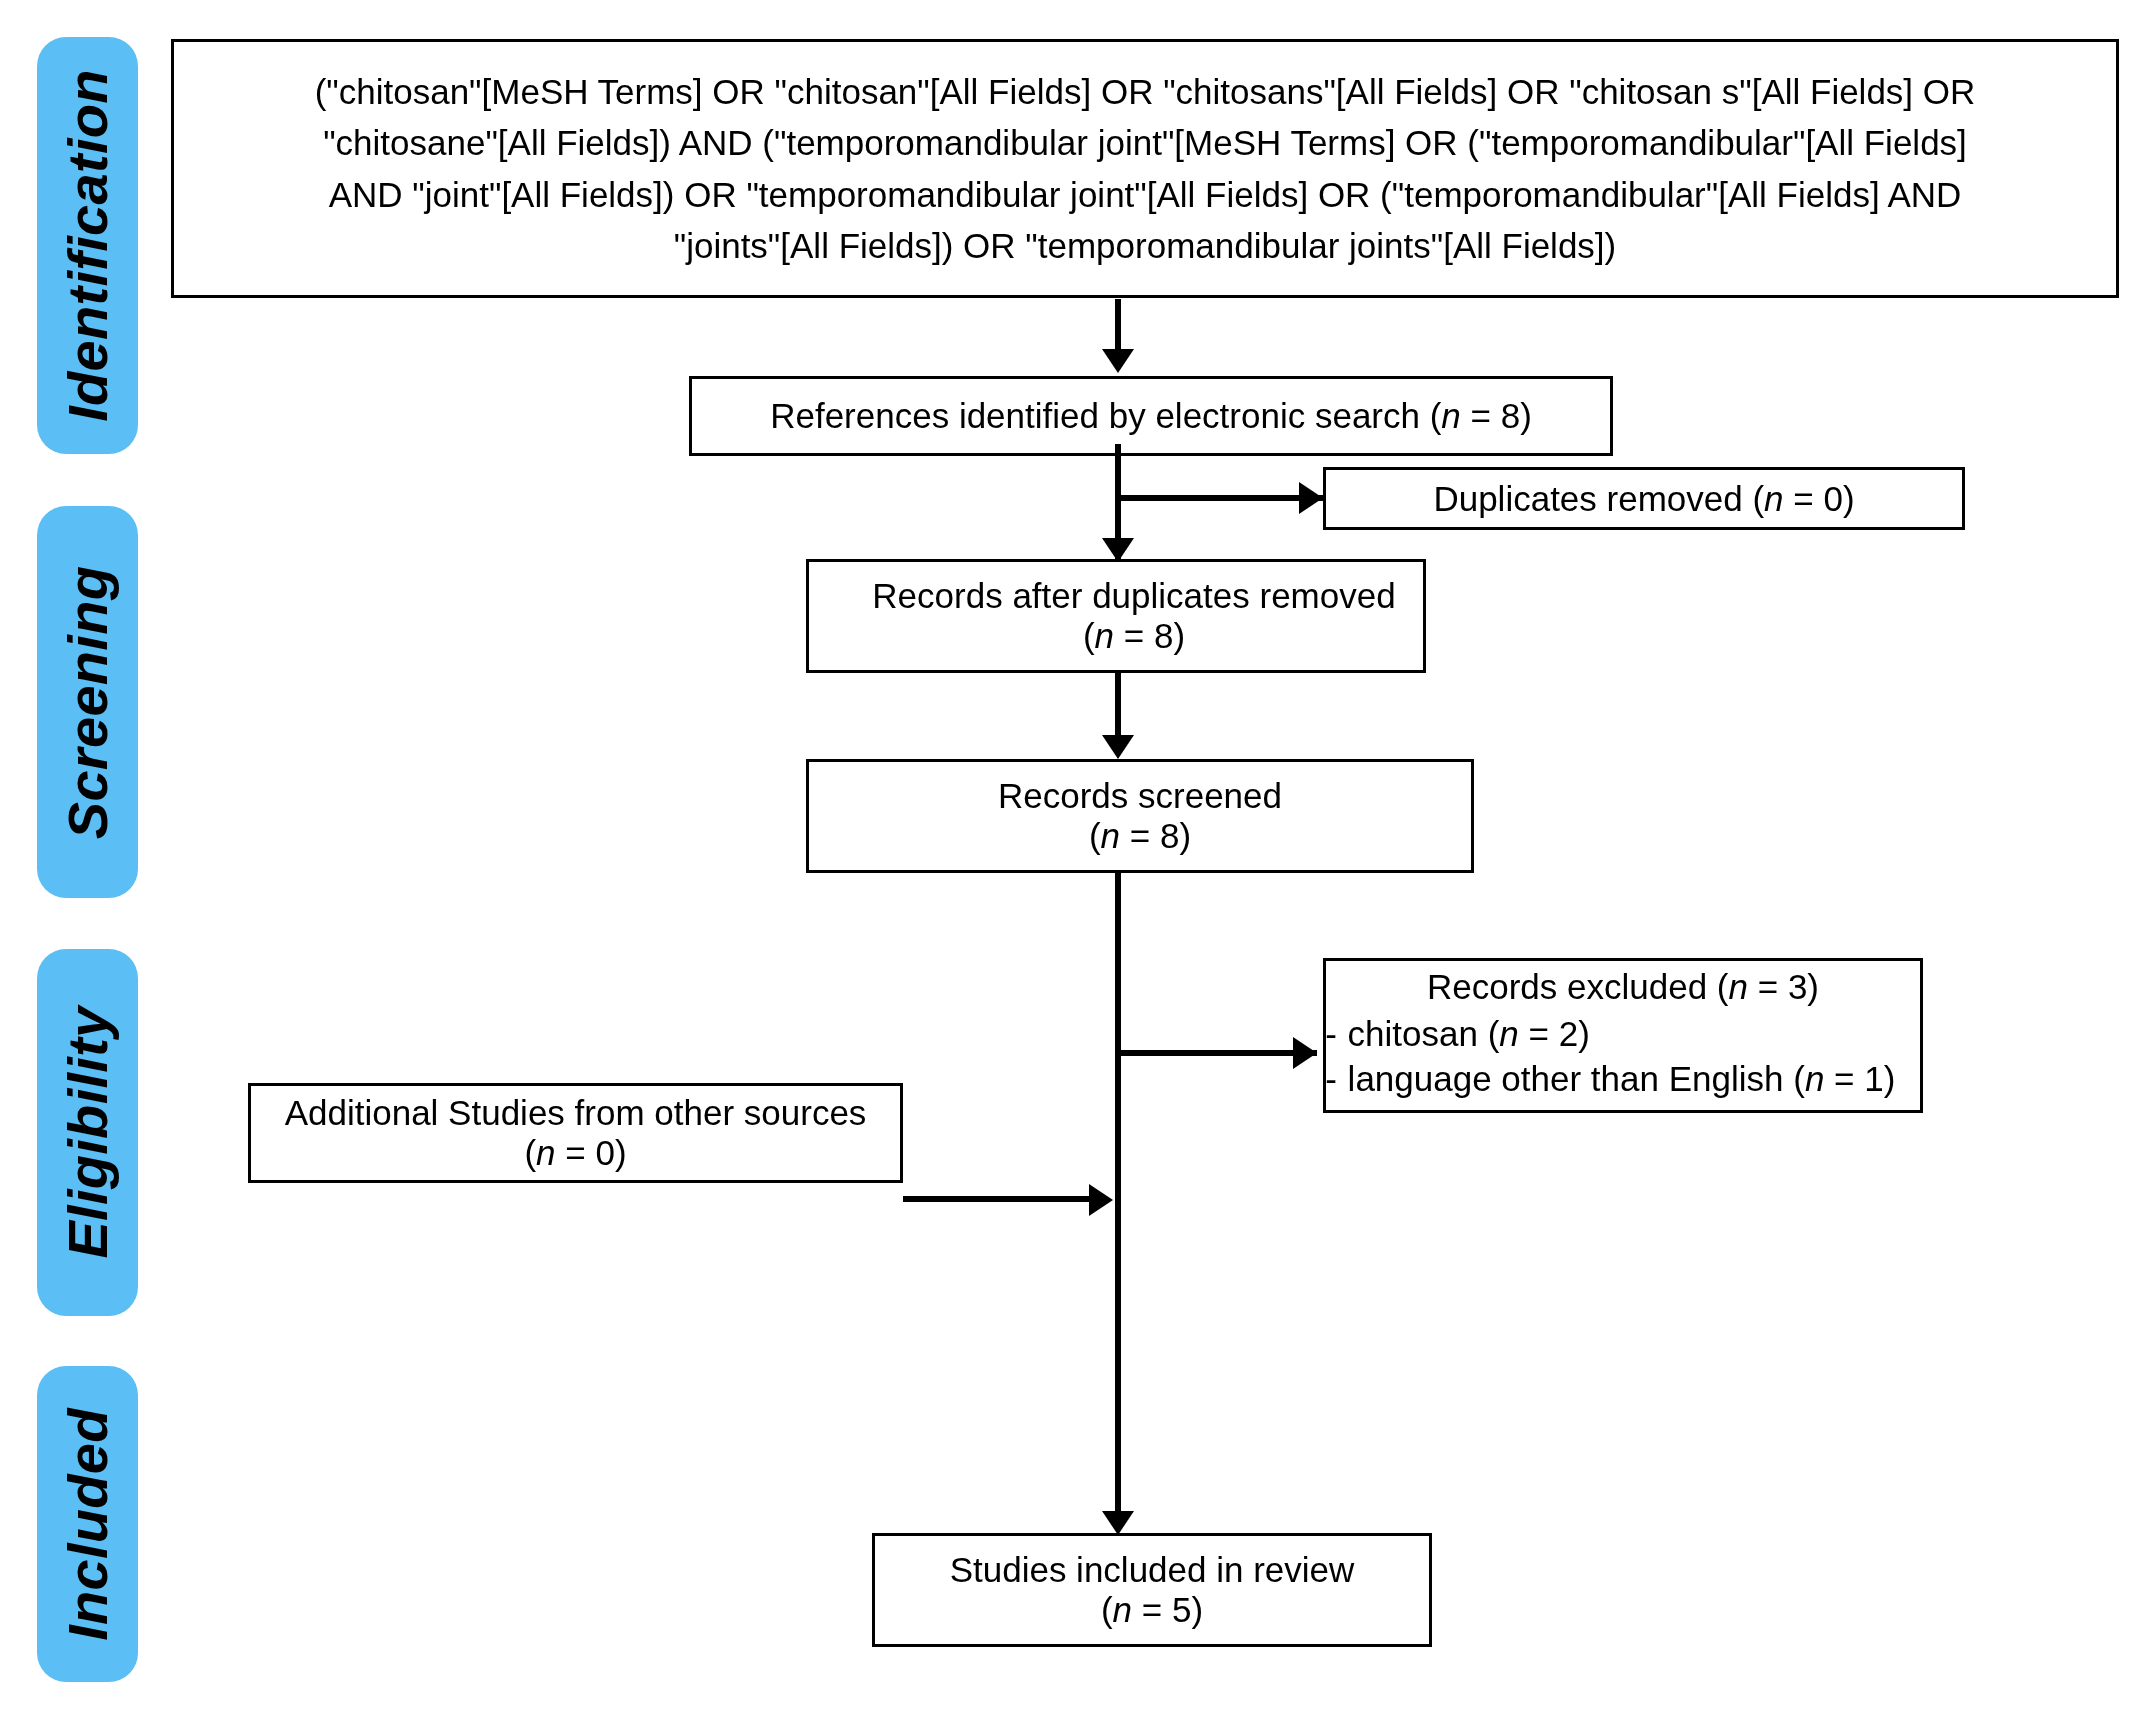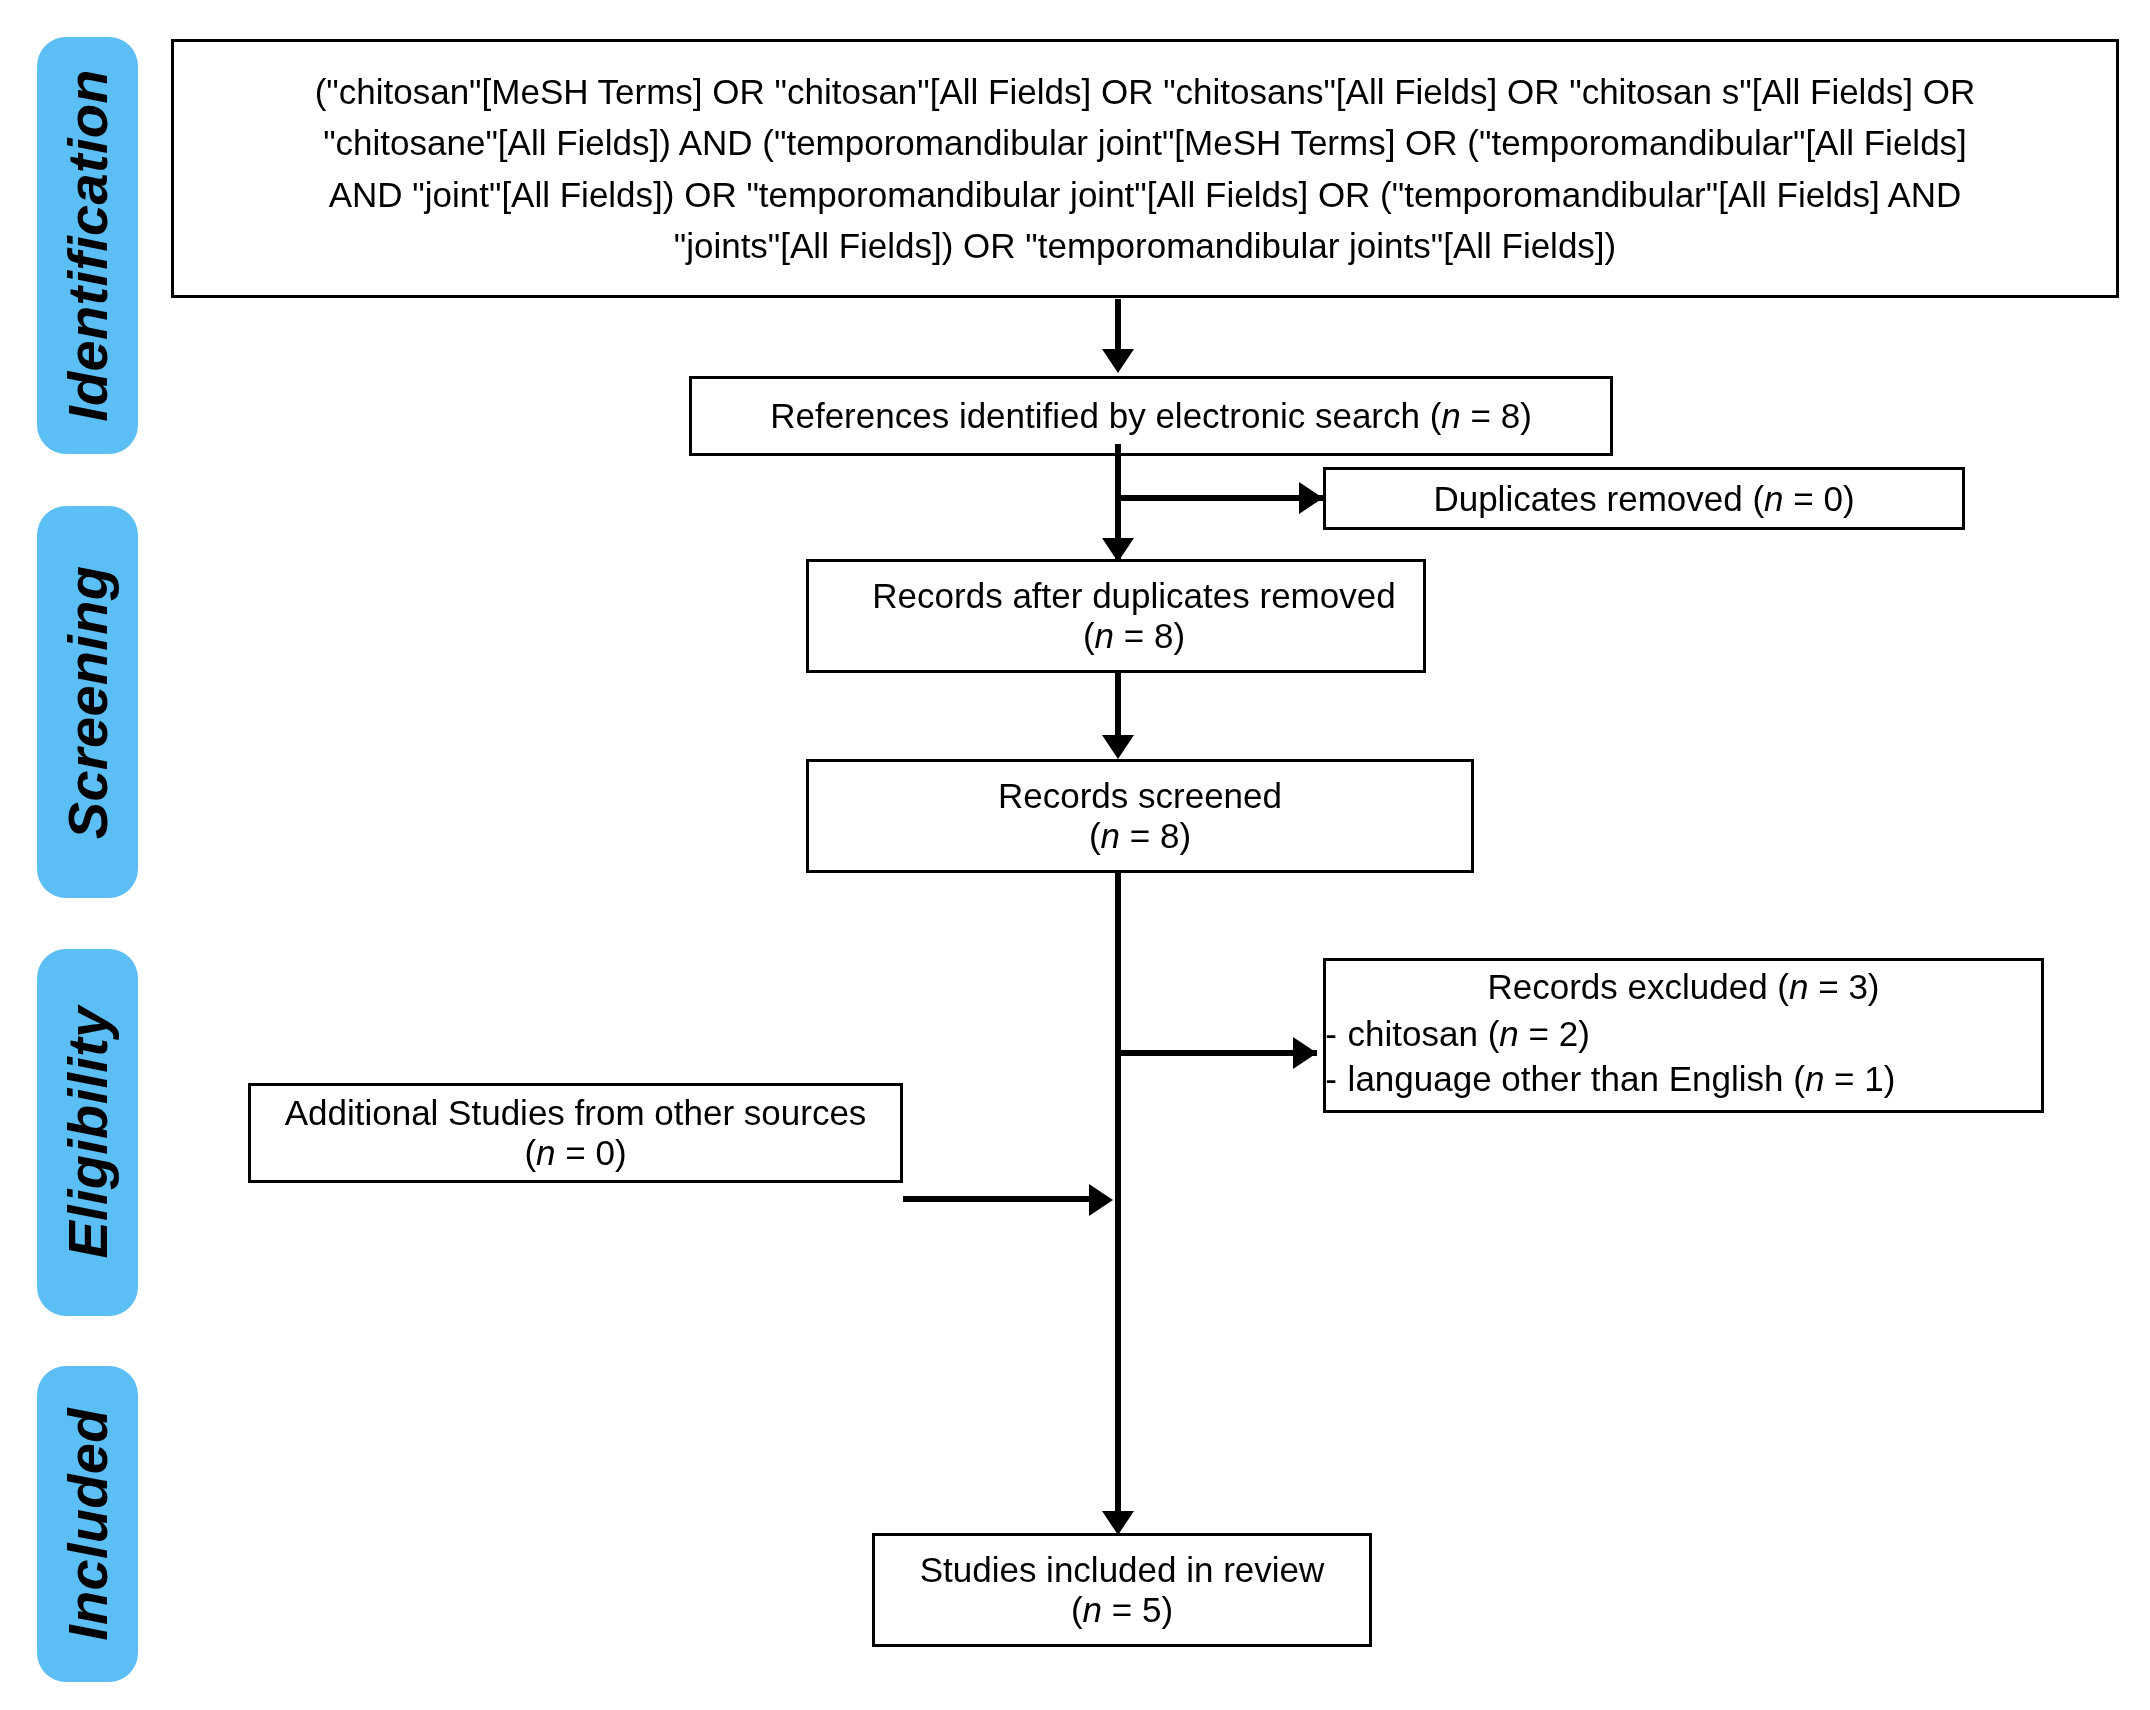--- a/index.html
+++ b/index.html
@@ -170,21 +170,21 @@
     <span class="line">Records screened</span>
     <span class="line"><span>(</span><span class="nvar">n</span><span> = 8)</span></span>
   </div>
 
   <div class="vline" style="left:1115px; top:873px; width:5.7px; height:652px;"></div>
   <div class="arrow-down" style="left:1102px; top:1511px;"></div>
 
   <div class="hline" style="left:1115px; top:1050px; width:202px; height:5.7px;"></div>
   <div class="arrow-right" style="left:1293px; top:1037px;"></div>
 
-  <div class="node excluded" style="left:1323px; top:958px; width:721px; height:155px; font-size:35px;">
+  <div class="node excluded" style="left:1323px; top:958px; width:600px; height:155px; font-size:35px;">
     <span class="title"><span>Records excluded (</span><span class="nvar">n</span><span> = 3)</span></span>
 
     <span class="bullet-row">
       <span class="dash">-</span>
       <span><span>chitosan (</span><span class="nvar">n</span><span> = 2)</span></span>
     </span>
 
     <span class="bullet-row">
       <span class="dash">-</span>
       <span><span>language other than English (</span><span class="nvar">n</span><span> = 1)</span></span>
@@ -192,19 +192,19 @@
   </div>
 
   <div class="node" style="left:248px; top:1083px; width:655px; height:100px; font-size:35px;">
     <span class="line">Additional Studies from other sources</span>
     <span class="line"><span>(</span><span class="nvar">n</span><span> = 0)</span></span>
   </div>
 
   <div class="hline" style="left:903px; top:1196px; width:190px; height:5.7px;"></div>
   <div class="arrow-right" style="left:1089px; top:1184px;"></div>
 
-  <div class="node" style="left:872px; top:1533px; width:500px; height:114px; font-size:35px;">
+  <div class="node" style="left:872px; top:1533px; width:560px; height:114px; font-size:35px;">
     <span class="line">Studies included in review</span>
     <span class="line"><span>(</span><span class="nvar">n</span><span> = 5)</span></span>
   </div>
 
 </div>
 
 
 </body></html>

